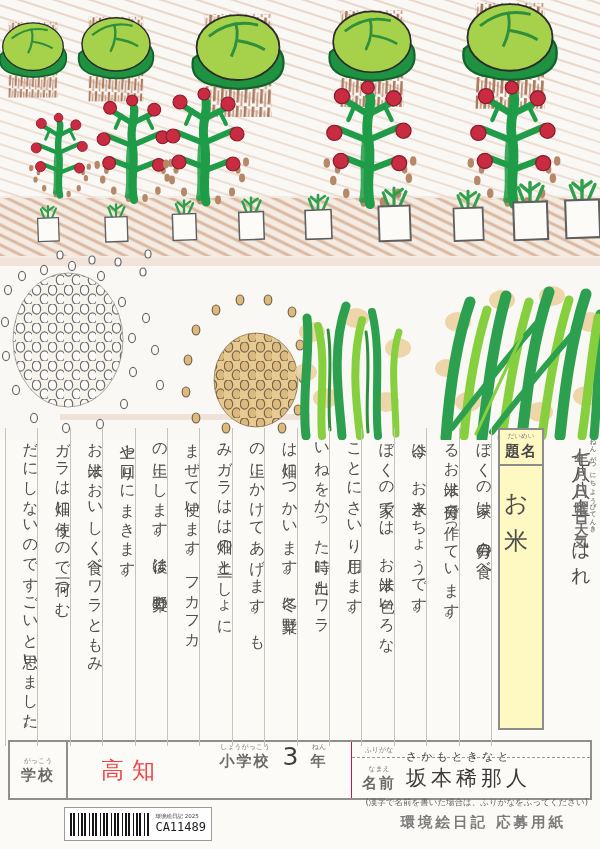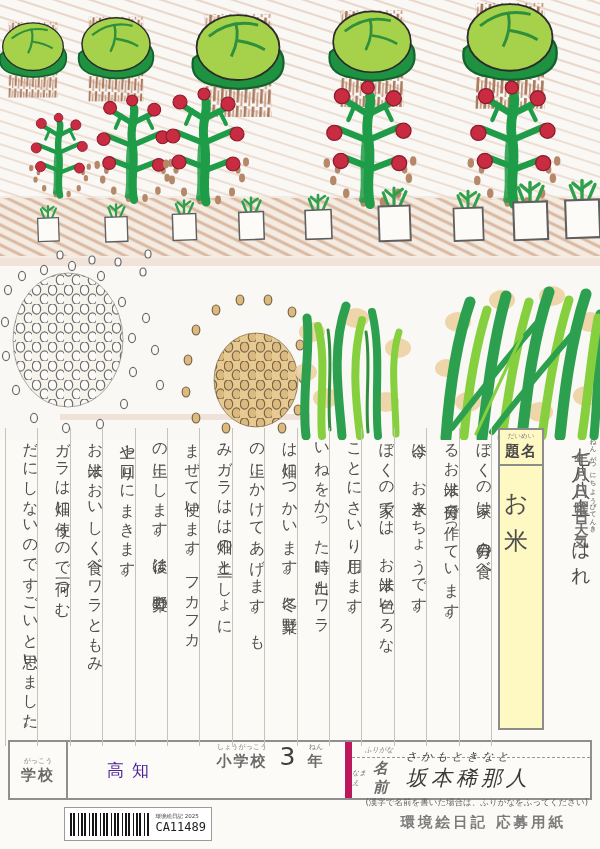--- a/index.html
+++ b/index.html
@@ -40,30 +40,30 @@
     display:block;margin:10px 4px 0 0;height:220px;
   }
   
   .form{
     position:absolute;top:740px;left:8px;width:584px;height:60px;
     border:2px solid #8f8f8f;background:#fcfbf8;display:flex;box-sizing:border-box;
   }
   .fcell-label{width:56px;border-right:2px solid #8f8f8f;display:flex;flex-direction:column;align-items:center;justify-content:center;}
   .flabel-furi{font-size:7px;color:#7c7c7c;}
   .flabel-txt{font-size:15px;font-weight:bold;color:#6b6b6b;letter-spacing:2px;}
-  .fschool{width:128px;display:flex;align-items:center;justify-content:center;font-size:17px;color:#4c1d95;letter-spacing:8px;}
+  .fschool{width:128px;display:flex;align-items:center;justify-content:center;font-size:23px;color:#ef4444;letter-spacing:8px;}
   .ftype{flex:1;display:flex;justify-content:center;gap:12px;}
   .ptext{text-align:center;display:flex;flex-direction:column;align-items:center;}
   .hand3{font-size:25px;color:#3f3f3f;}
-  .fname{width:238px;border-left:7px solid #be185d;display:flex;flex-direction:column;font-style:italic;}
+  .fname{width:238px;border-left:1px solid #be185d;display:flex;flex-direction:column;}
   .frow1{height:15px;display:flex;border-bottom:1px dashed #9a9a9a;}
   .frow1 .flbl{width:54px;font-size:7px;color:#7c7c7c;display:flex;align-items:center;justify-content:center;}
   .frow1 .fval{flex:1;font-size:11px;color:#3f3f3f;letter-spacing:4px;padding-top:7px;}
   .frow2{flex:1;display:flex;}
-  .flbl2{width:54px;display:flex;flex-direction:row;align-items:center;justify-content:center;}
+  .flbl2{width:54px;display:flex;flex-direction:column;align-items:center;justify-content:center;}
   .fval2{flex:1;font-size:21px;color:#3a3a3a;letter-spacing:4px;display:flex;align-items:center;}
   .note{position:absolute;top:797px;right:12px;font-size:8.5px;color:#5f5f5f;z-index:2;}
   
   .barcodebox{
     position:absolute;left:64px;top:807px;width:148px;height:34px;
     border:1px solid #9a9a9a;background:#fff;display:flex;align-items:center;
     padding:3px 5px;box-sizing:border-box;gap:6px;z-index:2;
   }
   .bars{width:84px;height:23px;
     background:repeating-linear-gradient(90deg,#151515 0 2px,#fff 2px 3px,#151515 3px 5px,#fff 5px 8px,#151515 8px 9px,#fff 9px 11px);}

